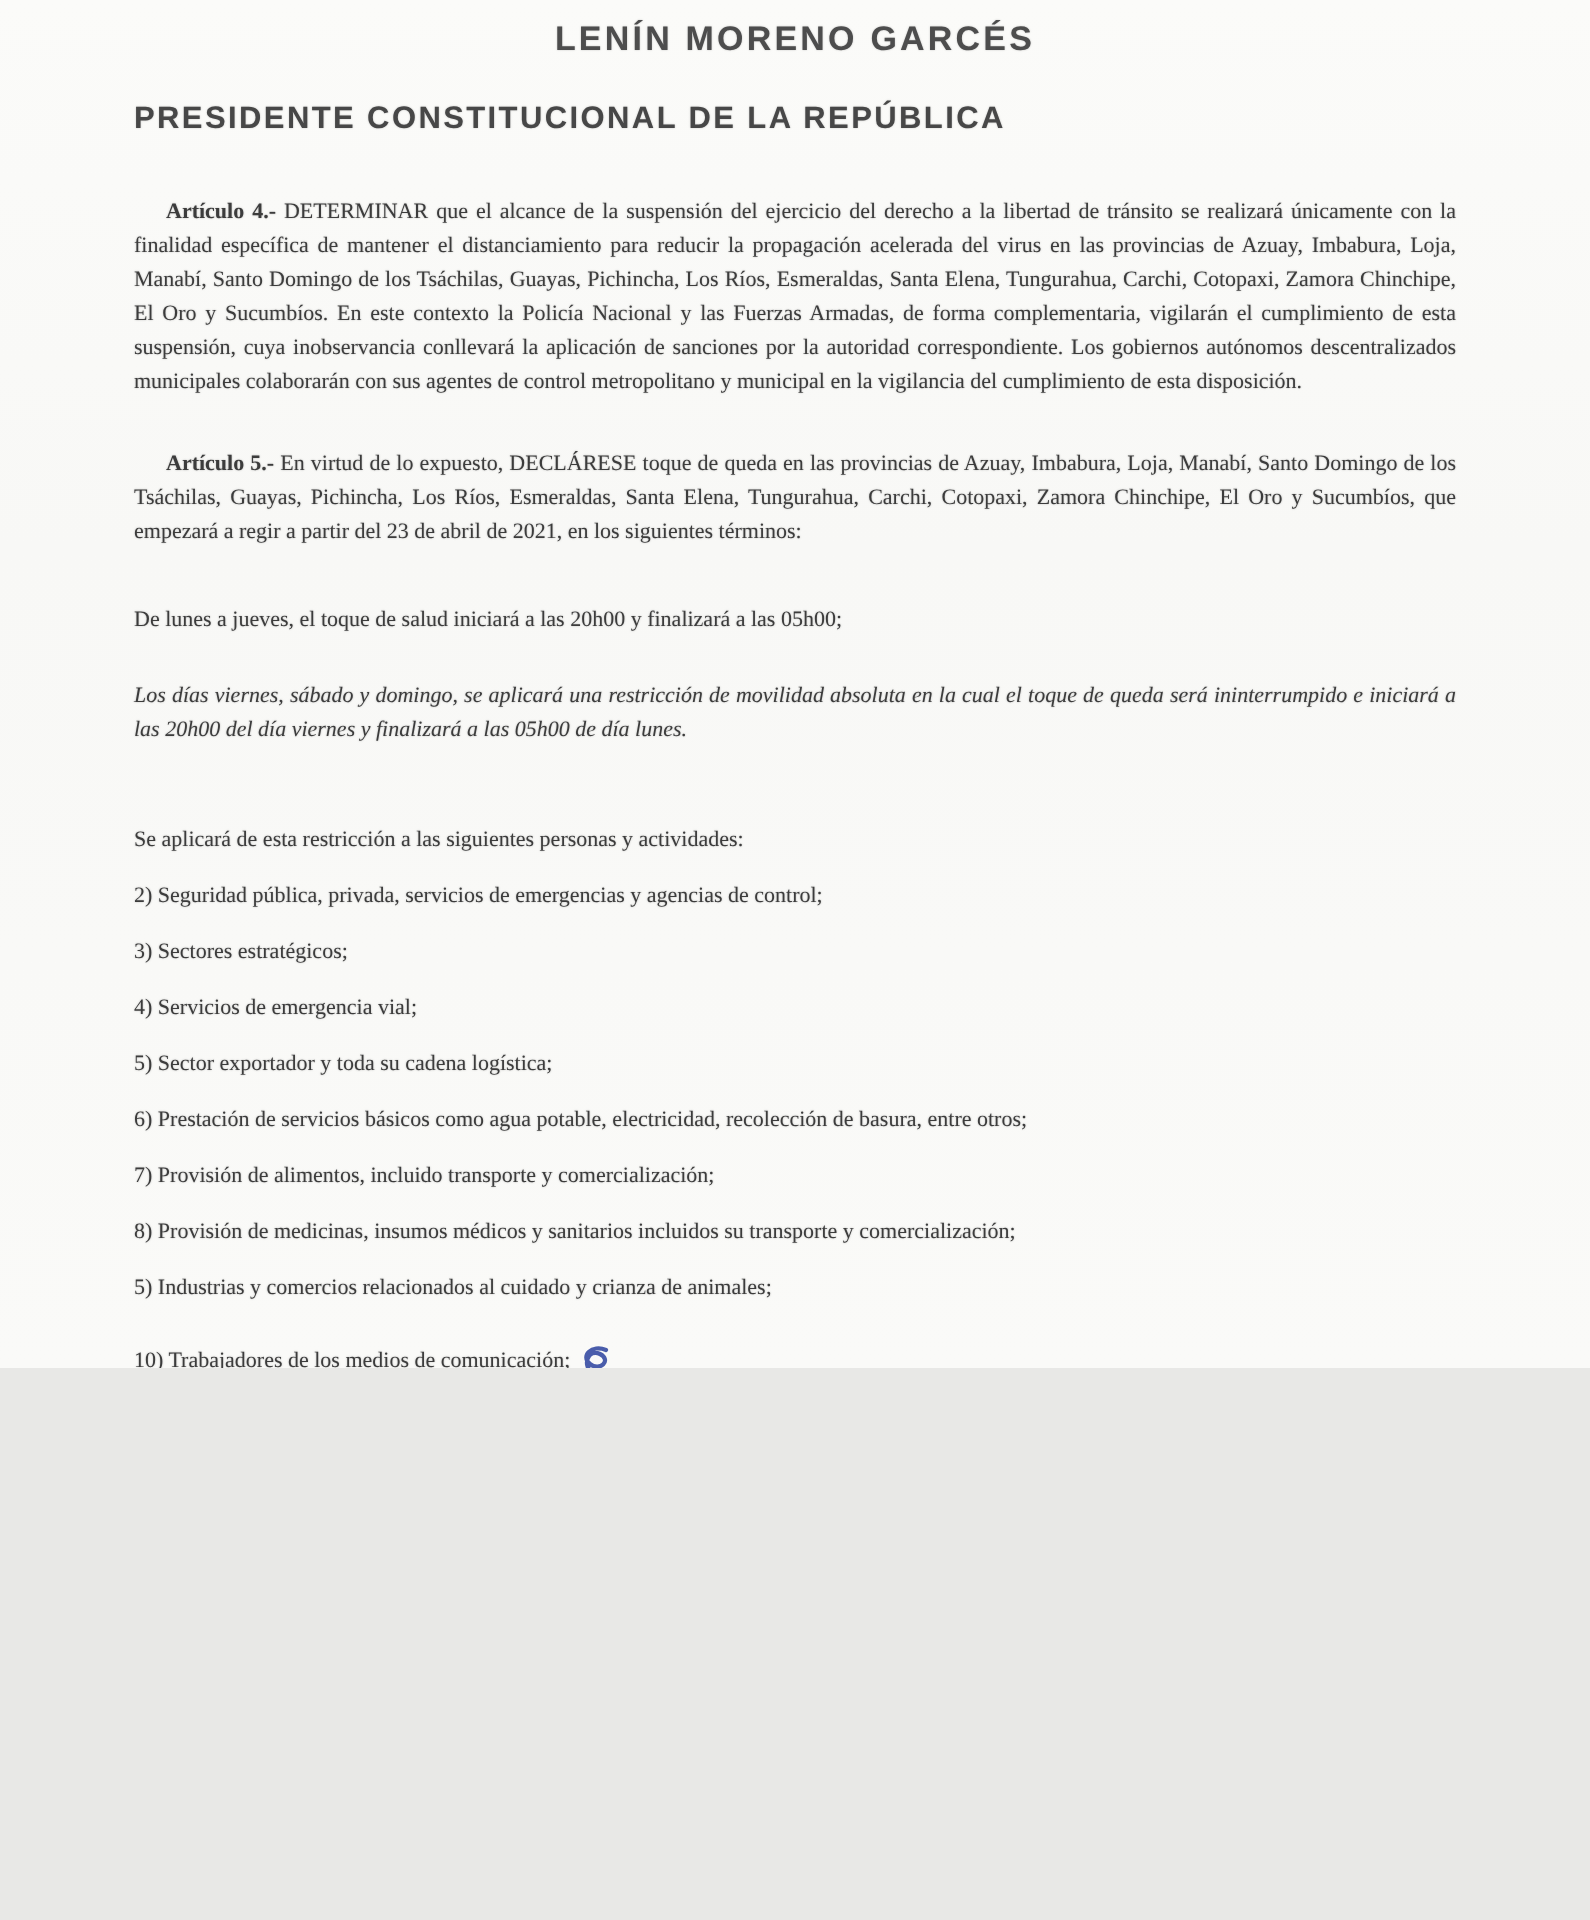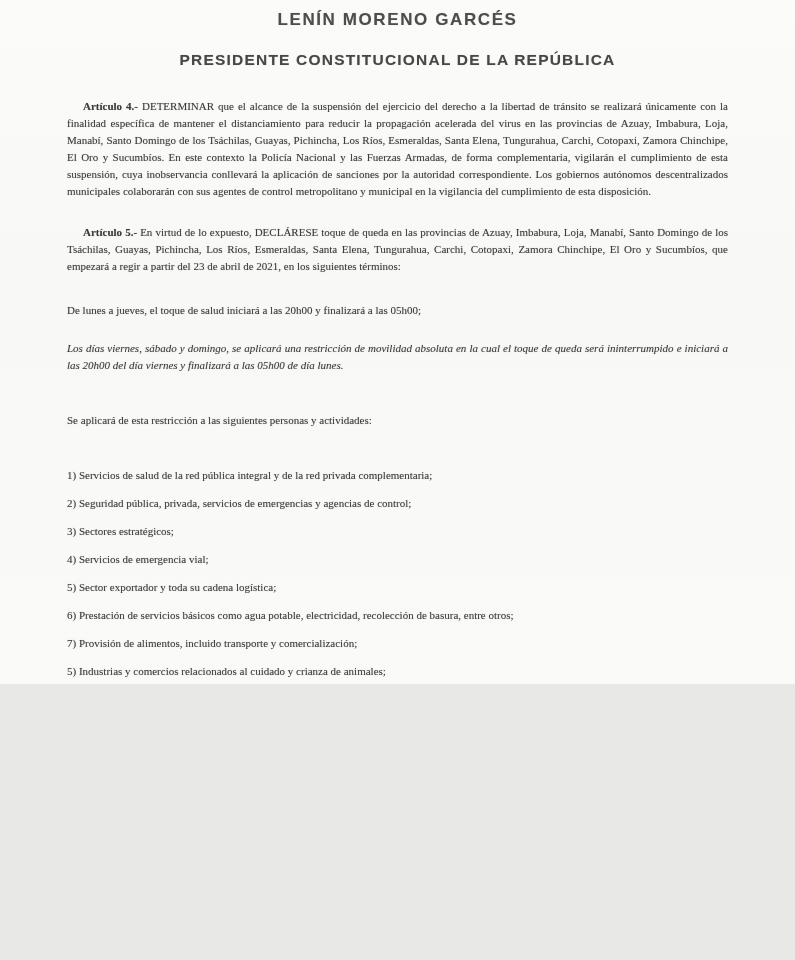--- a/index.html
+++ b/index.html
@@ -23,21 +23,20 @@
     text-align: center;
     font-family: "Liberation Sans", sans-serif;
     font-weight: bold;
     font-size: 17px;
     letter-spacing: 1.6px;
     color: #4d4d4d;
     margin: 2px 0 0 0;
     text-shadow: 0 0 1px rgba(90,90,90,0.35);
   }
   .doc-subtitle {
-    text-align: center;
     font-family: "Liberation Sans", sans-serif;
     font-weight: bold;
     font-size: 15.5px;
     letter-spacing: 1.2px;
     color: #474747;
     margin: 21px 0 0 0;
     text-shadow: 0 0 1px rgba(90,90,90,0.35);
   }
   .para {
     font-size: 11px;
@@ -78,27 +77,27 @@
   <p class="para article art4"><span class="article-label">Artículo 4.-</span> <span>DETERMINAR que el alcance de la suspensión del ejercicio del derecho a la libertad de tránsito se realizará únicamente con la finalidad específica de mantener el distanciamiento para reducir la propagación acelerada del virus en las provincias de Azuay, Imbabura, Loja, Manabí, Santo Domingo de los Tsáchilas, Guayas, Pichincha, Los Ríos, Esmeraldas, Santa Elena, Tungurahua, Carchi, Cotopaxi, Zamora Chinchipe, El Oro y Sucumbíos. En este contexto la Policía Nacional y las Fuerzas Armadas, de forma complementaria, vigilarán el cumplimiento de esta suspensión, cuya inobservancia conllevará la aplicación de sanciones por la autoridad correspondiente. Los gobiernos autónomos descentralizados municipales colaborarán con sus agentes de control metropolitano y municipal en la vigilancia del cumplimiento de esta disposición.</span></p>
 
   <p class="para article art5"><span class="article-label">Artículo 5.-</span> <span>En virtud de lo expuesto, DECLÁRESE toque de queda en las provincias de Azuay, Imbabura, Loja, Manabí, Santo Domingo de los Tsáchilas, Guayas, Pichincha, Los Ríos, Esmeraldas, Santa Elena, Tungurahua, Carchi, Cotopaxi, Zamora Chinchipe, El Oro y Sucumbíos, que empezará a regir a partir del 23 de abril de 2021, en los siguientes términos:</span></p>
 
   <p class="para term1">De lunes a jueves, el toque de salud iniciará a las 20h00 y finalizará a las 05h00;</p>
 
   <p class="para term2">Los días viernes, sábado y domingo, se aplicará una restricción de movilidad absoluta en la cual el toque de queda será ininterrumpido e iniciará a las 20h00 del día viernes y finalizará a las 05h00 de día lunes.</p>
 
   <p class="para exc-intro">Se aplicará de esta restricción a las siguientes personas y actividades:</p>
 
-  <p class="para item first">1) Servicios de salud de la red pública integral y de la red privada complementaria;</p>
   <p class="para item">2) Seguridad pública, privada, servicios de emergencias y agencias de control;</p>
   <p class="para item">3) Sectores estratégicos;</p>
   <p class="para item">4) Servicios de emergencia vial;</p>
   <p class="para item">5) Sector exportador y toda su cadena logística;</p>
   <p class="para item">6) Prestación de servicios básicos como agua potable, electricidad, recolección de basura, entre otros;</p>
   <p class="para item">7) Provisión de alimentos, incluido transporte y comercialización;</p>
+  <p class="para item">8) Provisión de medicinas, insumos médicos y sanitarios incluidos su transporte y comercialización;</p>
   <p class="para item">5) Industrias y comercios relacionados al cuidado y crianza de animales;</p>
 
   <p class="para item"><span>10) Trabajadores de los medios de comunicación;</span><svg class="ink-mark" width="26" height="34" viewBox="0 0 26 34">
         <path d="M16 3 C9 0 3 6 8 10 C13 14 19 8 13 5 C7 2 4 11 9 14 C13 16 15 20 13 24 C12 28 15 31 19 27" fill="none" stroke="#31479f" stroke-width="2.1" stroke-linecap="round" opacity="0.88"></path>
         <path d="M11 22 L17 33" fill="none" stroke="#31479f" stroke-width="1.7" stroke-linecap="round" opacity="0.75"></path>
       </svg></p>
 
 </div>
 
 </body></html>

